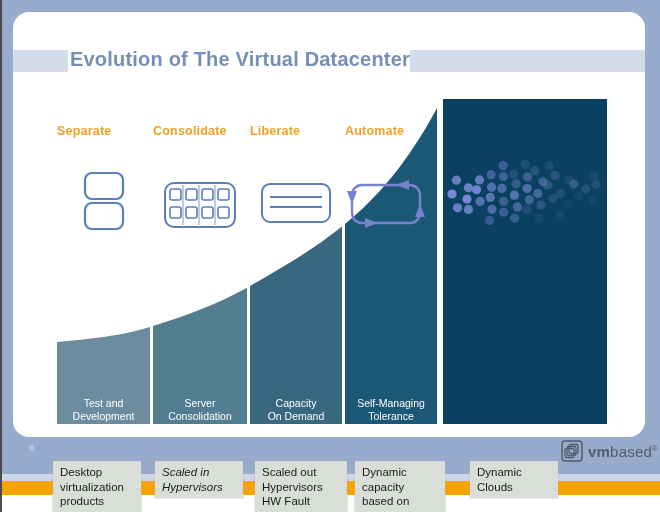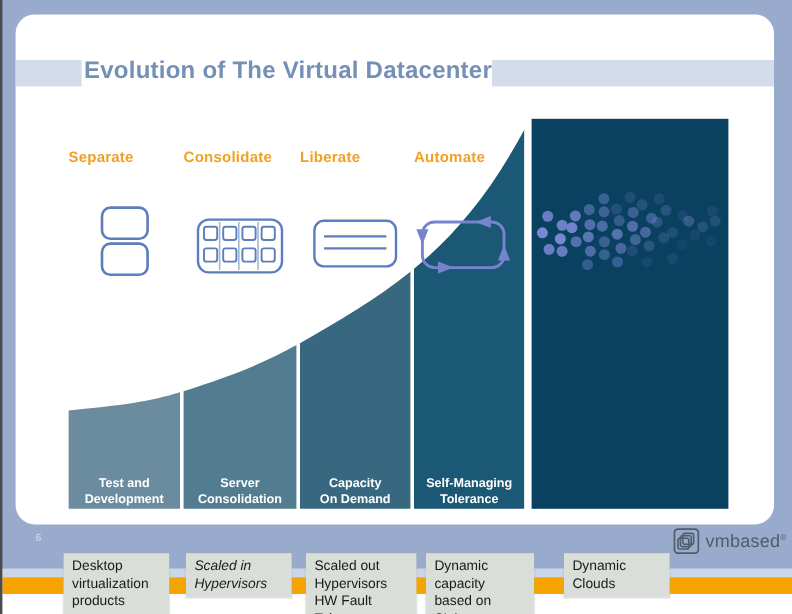--- a/index.html
+++ b/index.html
@@ -13,35 +13,35 @@
          border-radius:16px;overflow:hidden;}
   .title-band{position:absolute;left:0;top:38px;width:632px;height:22px;background:var(--titleBand);}
   .slide-title{position:absolute;left:55px;top:33px;margin:0;background:#fff;padding:0 0 2px 2px;
          font-size:20px;font-weight:bold;line-height:28px;color:var(--titleText);letter-spacing:.2px;white-space:nowrap;}
   .wave{position:absolute;left:0;top:0;width:632px;height:425px;}
   
   .x1{left:44px;width:93px}.x2{left:140px;width:94px}.x3{left:237px;width:92px}
   .x4{left:332px;width:92px}.x5{left:430px;width:164px}
   .col-h{position:absolute;top:112px;font-size:12.5px;font-weight:bold;
          color:var(--orange);letter-spacing:.2px;z-index:6;}
-  .col-l{position:absolute;bottom:14px;text-align:center;font-size:10.5px;font-weight:bold;
+  .col-l{position:absolute;bottom:14px;text-align:center;font-size:10.5px;font-weight:normal;
          line-height:13px;color:var(--labelText);white-space:pre-wrap;z-index:6;}
   .icon-svg{position:absolute;z-index:5;}
   .page-number{position:absolute;left:22px;top:443px;width:20px;text-align:center;
          font-size:9px;font-weight:bold;color:var(--pageNumber);z-index:8;}
   .note{position:absolute;background:var(--noteBg);color:var(--noteText);font-size:11.5px;
         line-height:14.5px;padding:4px 7px;white-space:pre-wrap;z-index:8;box-shadow:0 0 0 1px rgba(160,170,160,.25);margin-top:20px;}
   .n1{left:53px;top:441px;width:74px;}
   .n2{left:155px;top:441px;width:74px;font-style:italic;}
   .n3{left:255px;top:441px;width:78px;}
   .n4{left:355px;top:441px;width:76px;}
   .n5{left:470px;top:441px;width:74px;}
   .logo{position:absolute;left:561px;top:440px;display:flex;align-items:center;gap:5px;z-index:8;color:var(--logo);}
   .logo-text{font-size:15px;letter-spacing:.2px;}
-  .logo-text b{font-weight:400;}
+  .logo-text b{font-weight:700;}
   .logo-reg{font-size:7px;vertical-align:super;}
 </style>
 </head>
 <body>
 
 <div class="canvas">
   <div class="frame"></div>
   <div class="strip-light"></div>
   <div class="strip-orange"></div>
   <div class="edge-left"></div>

